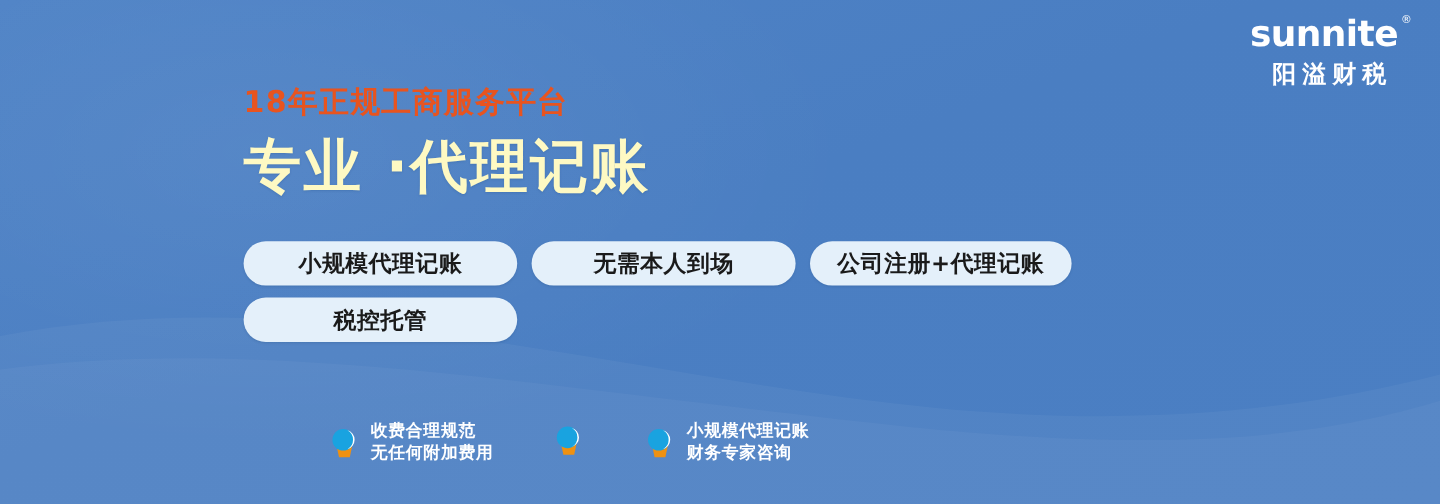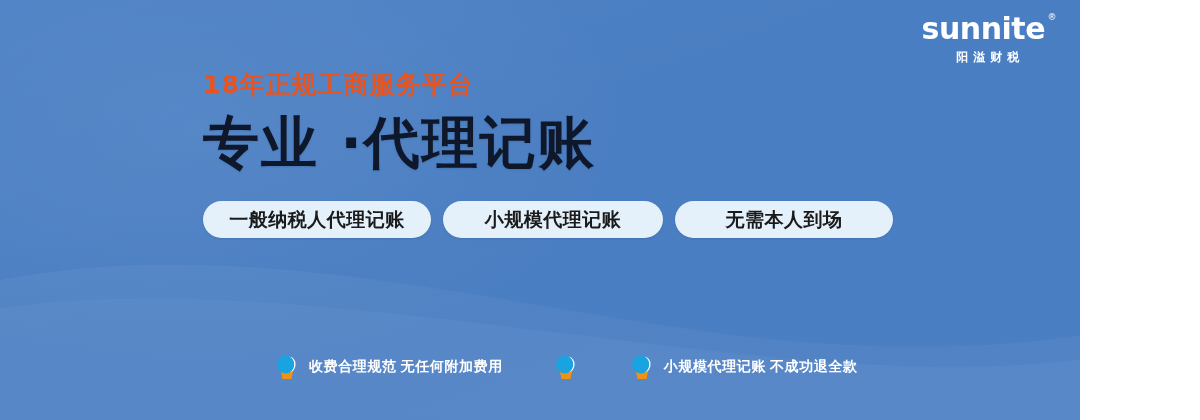--- a/index.html
+++ b/index.html
@@ -6,21 +6,21 @@
     margin: 0;
     padding: 0;
     background: #ffffff;
   }
   body {
     font-family: "Liberation Sans", "DejaVu Sans", sans-serif;
   }
 
   .banner {
     position: relative;
-    width: 1080px;
+    width: 1200px;
     height: 420px;
     overflow: hidden;
     background: #4d81c4;
   }
 
   
   .bg-base {
     position: absolute;
     inset: 0;
     background: linear-gradient(160deg, #4f83c6 0%, #4a7ec2 45%, #4b7fc3 100%);
@@ -73,21 +73,21 @@
   .logo-reg {
     position: absolute;
     top: -1px;
     right: -2px;
     font-size: 9px;
     font-weight: 400;
     color: #ffffff;
   }
   .logo-cn {
     margin-top: 7px;
-    font-size: 12px;
+    font-size: 20px;
     font-weight: 700;
     letter-spacing: 5px;
     text-indent: 5px;
     color: #ffffff;
     font-family: "DejaVu Sans", sans-serif;
   }
 
   
   .headline-wrap {
     position: absolute;
@@ -99,23 +99,23 @@
     font-size: 25px;
     font-weight: 700;
     color: #e8541f;
     letter-spacing: 1px;
     line-height: 1;
     white-space: nowrap;
   }
   .title {
     margin-top: 17px;
     font-family: "DejaVu Sans", sans-serif;
-    font-size: 56px;
-    font-weight: 700;
-    color: #0f172a;
+    font-size: 48px;
+    font-weight: 700;
+    color: #fef9c3;
     letter-spacing: 2px;
     line-height: 1.05;
     white-space: nowrap;
     text-shadow: 0 1px 2px rgba(20,60,110,0.18);
   }
 
   
   .pill-grid {
     position: absolute;
     left: 203px;
@@ -156,21 +156,21 @@
     gap: 9px;
   }
   .feature-icon {
     flex: 0 0 auto;
     width: 26px;
     height: 30px;
     display: block;
   }
   .feature-text {
     display: flex;
-    flex-direction: row;
+    flex-direction: column;
     gap: 4px;
   }
   .feature-line {
     font-family: "DejaVu Sans", sans-serif;
     font-size: 14px;
     font-weight: 700;
     color: #ffffff;
     letter-spacing: 0.6px;
     line-height: 1.1;
     white-space: nowrap;
@@ -198,23 +198,24 @@
     </div>
     <div class="logo-cn">阳溢财税</div>
   </div>
 
   <div class="headline-wrap">
     <div class="eyebrow">18年正规工商服务平台</div>
     <div class="title">专业 ·代理记账</div>
   </div>
 
   <div class="pill-grid">
-    <div class="pill">一般纳税人代理记账</div>
     <div class="pill">小规模代理记账</div>
     <div class="pill">无需本人到场</div>
+    <div class="pill">公司注册+代理记账</div>
+    <div class="pill">税控托管</div>
   </div>
 
   <div class="features">
 
     <div class="feature">
       <svg class="feature-icon" viewBox="0 0 26 30">
         <path d="M6.5,17.5 C6.5,17.5 10,16.2 13,16.2 C16,16.2 19.5,17.5 19.5,17.5 L17.5,27 L8.5,27 Z" fill="#ef9111"></path>
         <circle cx="12" cy="12.5" r="9" fill="#19a3e0"></circle>
         <path d="M15.5,4.6 A9,9 0 0 1 15.5,20.4 A8.2,8.2 0 0 0 15.5,4.6 Z" fill="#ffffff"></path>
       </svg>
@@ -233,18 +234,18 @@
     </div>
 
     <div class="feature">
       <svg class="feature-icon" viewBox="0 0 26 30">
         <path d="M6.5,17.5 C6.5,17.5 10,16.2 13,16.2 C16,16.2 19.5,17.5 19.5,17.5 L17.5,27 L8.5,27 Z" fill="#ef9111"></path>
         <circle cx="12" cy="12.5" r="9" fill="#19a3e0"></circle>
         <path d="M15.5,4.6 A9,9 0 0 1 15.5,20.4 A8.2,8.2 0 0 0 15.5,4.6 Z" fill="#ffffff"></path>
       </svg>
       <div class="feature-text">
         <div class="feature-line">小规模代理记账</div>
-        <div class="feature-line">不成功退全款</div>
+        <div class="feature-line">财务专家咨询</div>
       </div>
     </div>
 
   </div>
 </div>
 
 </body></html>

